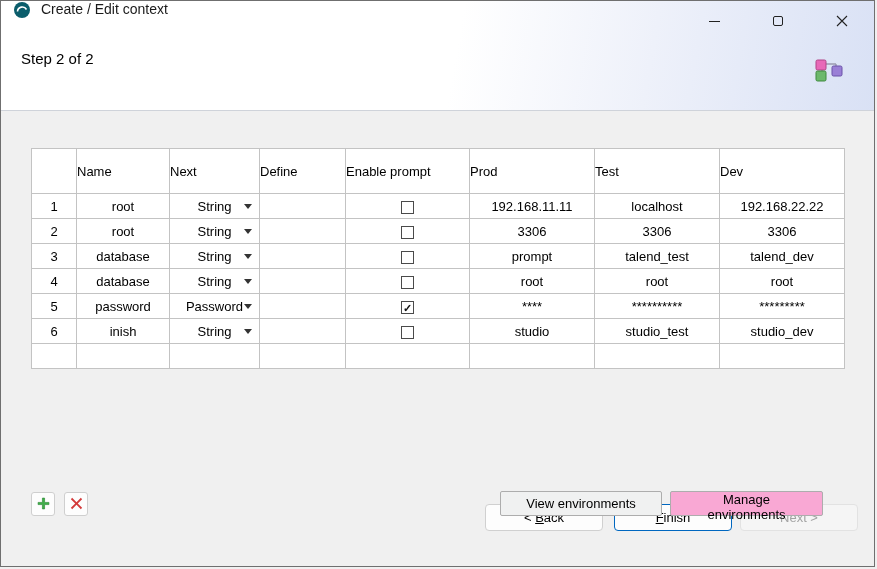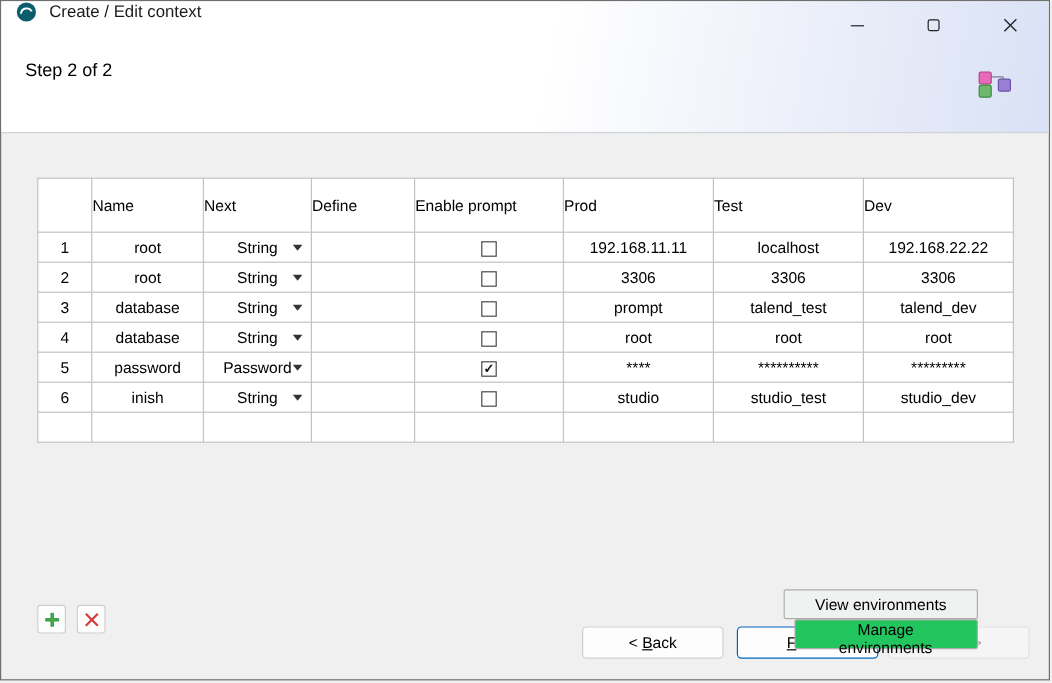--- a/index.html
+++ b/index.html
@@ -86,34 +86,34 @@
   .table-toolbar{
     position:absolute;left:30px;top:380px;width:813px;
     display:flex;align-items:center;
   }
   .icon-btn{
     width:24px;height:24px;background:#fdfdfd;border:1px solid #cfcfcf;border-radius:3px;
     display:flex;align-items:center;justify-content:center;cursor:default;padding:0;
   }
   .icon-btn + .icon-btn{margin-left:9px;}
   .icon-btn svg{width:13px;height:13px;}
-  .env-buttons{margin-left:auto;display:flex;align-items:center;margin-right:21px;flex-direction:column;}
+  .env-buttons{margin-left:auto;display:flex;align-items:center;margin-right:21px;}
   .btn{
     font-family:"Liberation Sans",sans-serif;
     font-size:13px;color:#000;
-    background:#22c55e;border:1px solid #adadad;border-radius:2px;
+    background:#f9a8d4;border:1px solid #adadad;border-radius:2px;
     height:25px;padding:0 12px;cursor:default;
   }
   .btn-view{width:162px;background:#f0f1f1;margin-right:8px;}
   .btn-manage{width:153px;}
 
   
   .footer{
     flex:0 0 auto;height:62px;
-    display:flex;align-items:center;justify-content:flex-end;
+    display:flex;justify-content:flex-end;
     padding-right:16px;box-sizing:border-box;
   }
   .footer .fbtn{
     font-family:"Liberation Sans",sans-serif;
     font-size:13px;color:#000;
     min-width:118px;height:27px;
     background:#fdfdfd;border:1px solid #d0d0d0;border-radius:4px;
     cursor:default;
   }
   .fbtn + .fbtn{margin-left:8px;}

